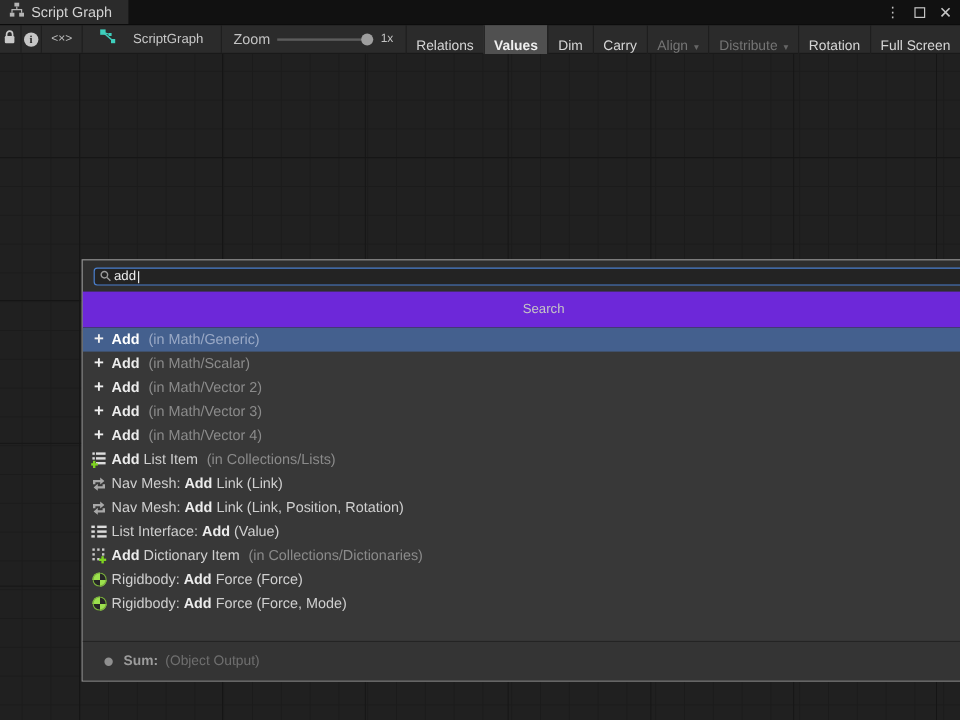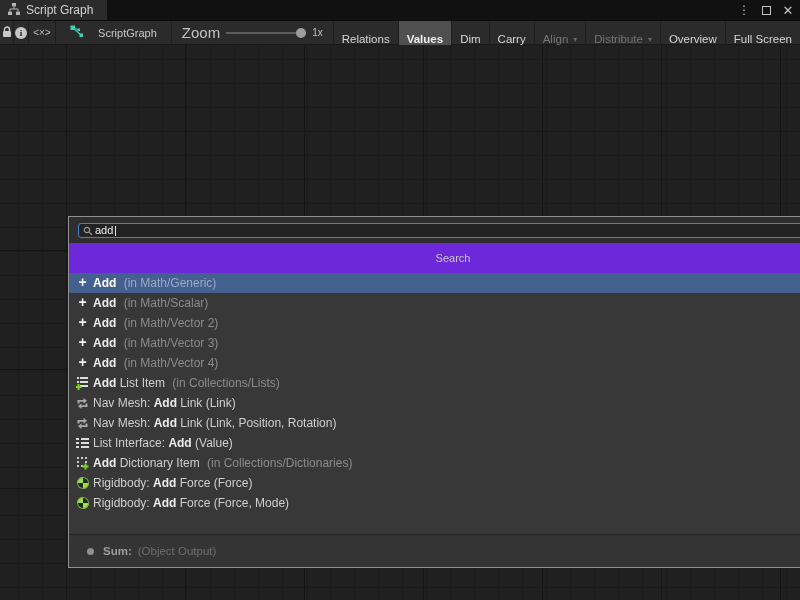--- a/index.html
+++ b/index.html
@@ -24,21 +24,21 @@
   .toolbar { position:absolute; left:0; top:20px; width:800px; height:25px;
              background:#2b2b2b; border-top:1px solid #0c0c0c;
              border-bottom:1px solid #191919; display:flex; align-items:stretch; }
   .tseg { display:flex; align-items:center; justify-content:center;
           border-right:1px solid #1e1e1e; height:100%; }
   .tseg.sm { width:27px; }
   .tseg.md { width:52px; }
   .graph-seg { display:flex; align-items:center; gap:14px; padding:0 14px; }
   .graph-label { color:#c9c9c9; font-size:11px; }
   .zoom-seg { display:flex; align-items:center; gap:6px; padding:0 10px; }
-  .zoom-label { color:#c2c2c2; font-size:15px; }
+  .zoom-label { color:#c2c2c2; font-size:12px; }
   .slider { position:relative; width:80px; height:12px; }
   .slider .track { position:absolute; left:0; right:0; top:5px; height:2px; background:#5c5c5c; }
   .slider .knob { position:absolute; right:0; top:1px; width:10px; height:10px;
                   border-radius:50%; background:#9e9e9e; }
   .zoom-value { color:#c2c2c2; font-size:10px; }
   .tb-right { margin-left:auto; display:flex; align-items:stretch; }
   .tbtn { display:flex; align-items:center; padding:18px 8px; color:#d6d6d6;
           font-size:11.5px; border-left:1px solid #1e1e1e; cursor:default; white-space:nowrap; }
   .tbtn.active { background:#505050; color:#efefef;font-weight:bold; }
   .tbtn.disabled { color:#757575; }
@@ -168,21 +168,21 @@
       </span>
       <span class="zoom-value">1x</span>
     </div>
     <div class="tb-right">
         <div class="tbtn">Relations</div>
         <div class="tbtn active">Values</div>
         <div class="tbtn">Dim</div>
         <div class="tbtn">Carry</div>
         <div class="tbtn disabled">Align<span class="caret">▾</span></div>
         <div class="tbtn disabled">Distribute<span class="caret">▾</span></div>
-        <div class="tbtn">Overview</div>
+        <div class="tbtn">Rotation</div>
         <div class="tbtn">Full Screen</div>
       </div>
   </div>
 
   <div class="graph-canvas"></div>
 
   <div class="finder">
     <div class="search-row">
       <div class="search-field">
         <span>

